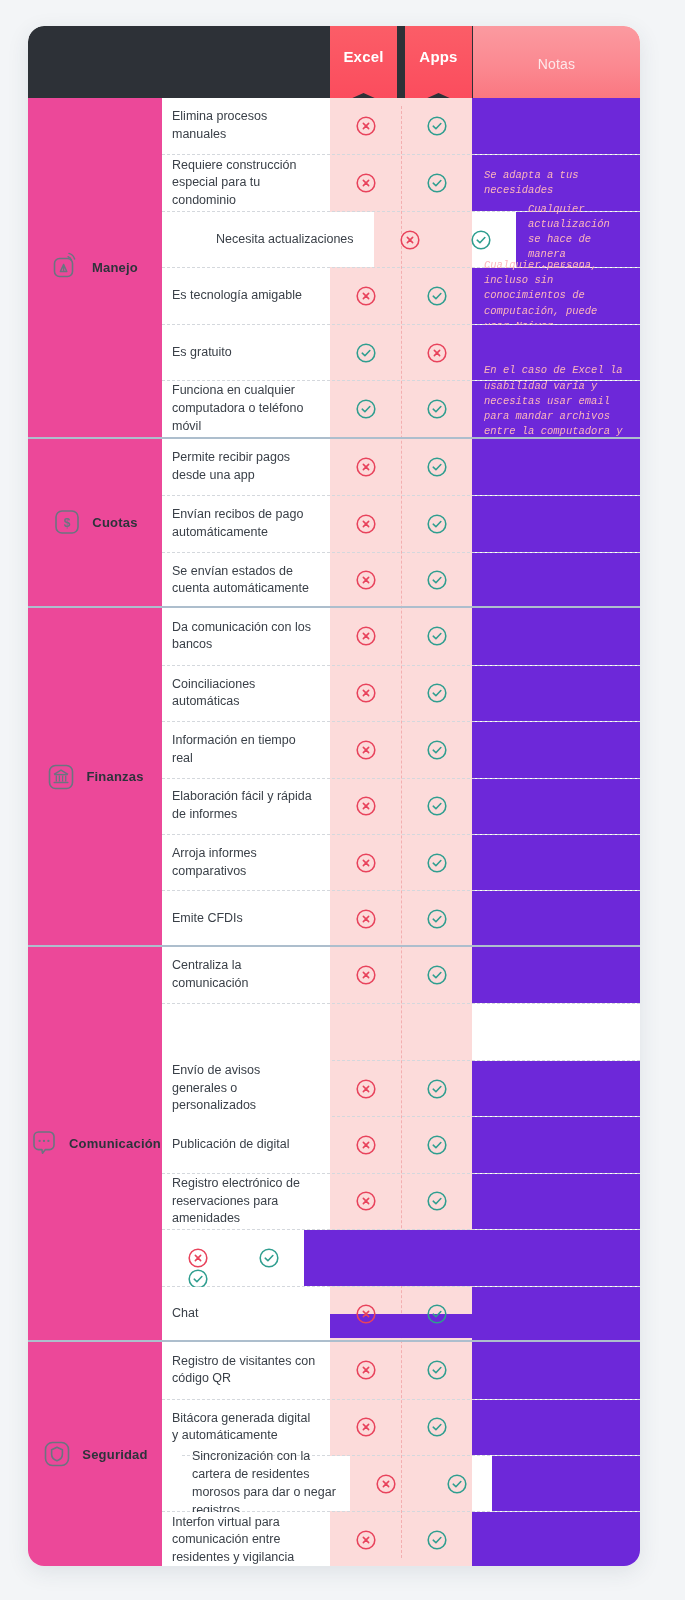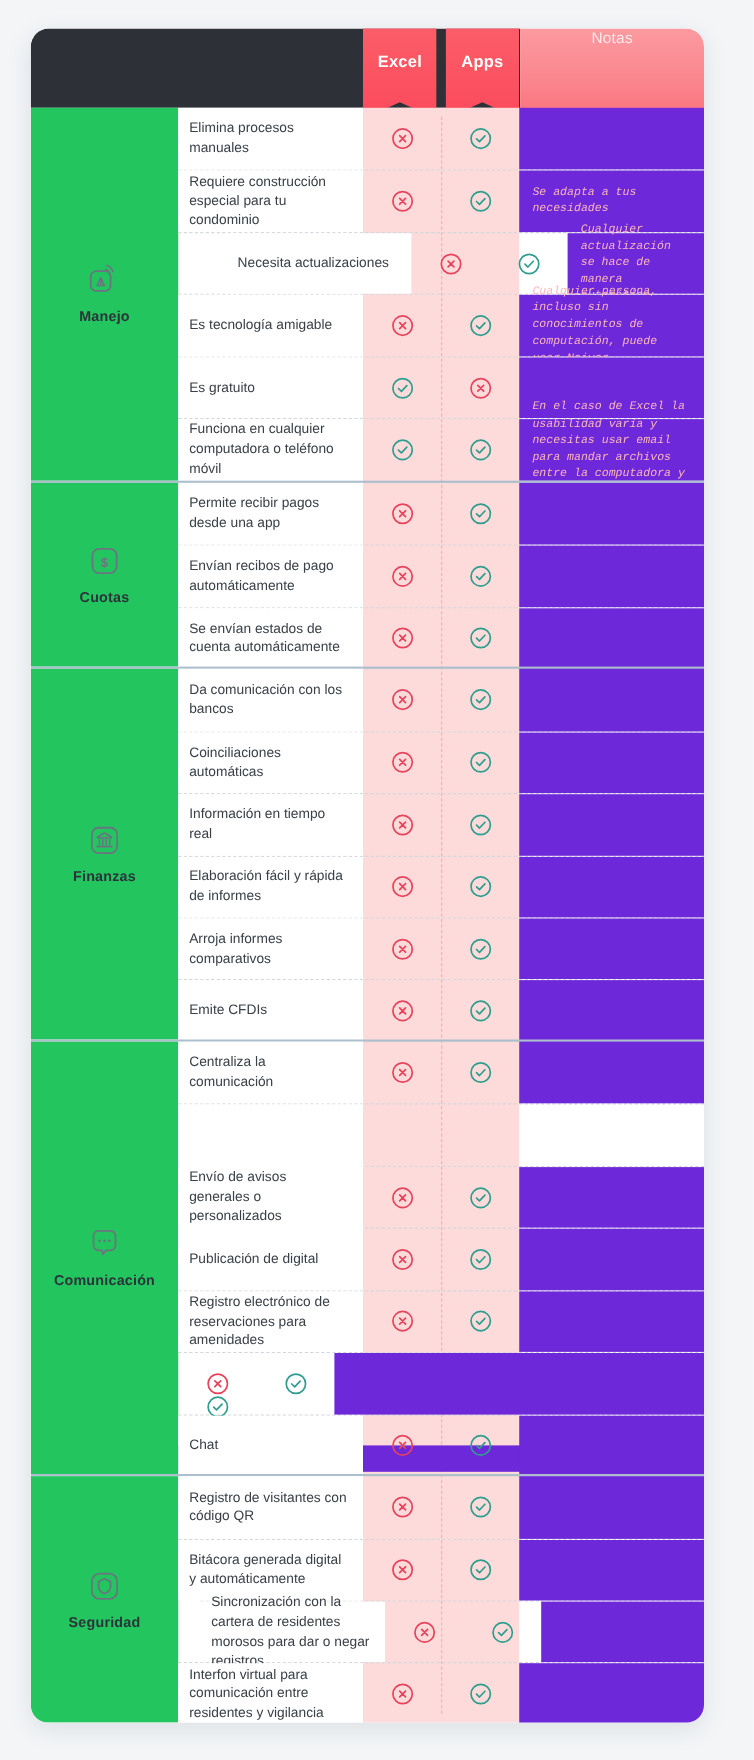--- a/index.html
+++ b/index.html
@@ -45,21 +45,21 @@
     height: 72px;
     background: #2d3137;
     border-top-left-radius: 16px;
   }
   .header-notas {
     flex: 1;
     height: 76px;
     background: linear-gradient(180deg, #fb9aa0 0%, #fb8890 55%, #fa757f 100%);
     border-top-right-radius: 16px;
     display: flex;
-    align-items: flex-start;
+    align-items: center;
     justify-content: center;
   }
   .header-notas-label {
     color: #fde8ea;
     font-size: 14px;
     letter-spacing: .2px;
   }
 
   
   .pennant {
@@ -116,23 +116,22 @@
   .section {
     position: relative;
     display: flex;
     border-top: 2px solid #adbecd;
   }
   .section:first-child { border-top: none; }
 
   .sec-label {
     width: 134px;
     flex: 0 0 134px;
-    background: #22c55e;
-    display: flex;
-    flex-direction: column;
+    background: #ec4899;
+    display: flex;
     align-items: center;
     justify-content: center;
     gap: 10px;
   }
   .sec-icon { width: 30px; height: 30px; display: block; }
   .sec-name {
     font-size: 13px;
     font-weight: bold;
     color: #2d333b;
     letter-spacing: .2px;

